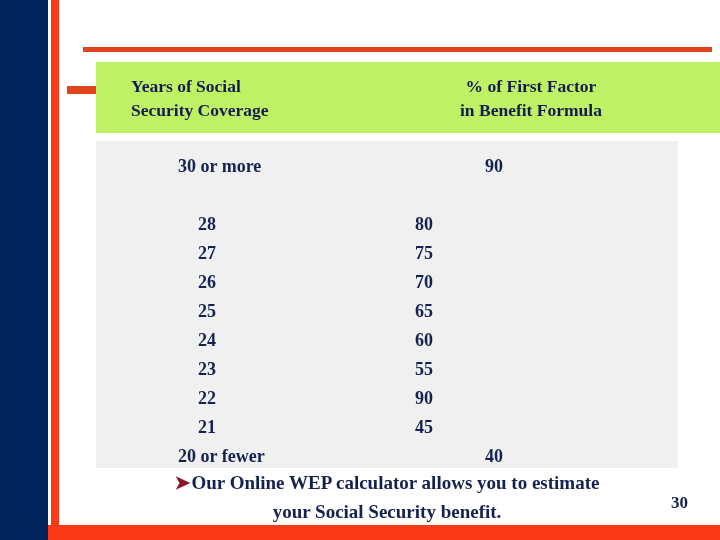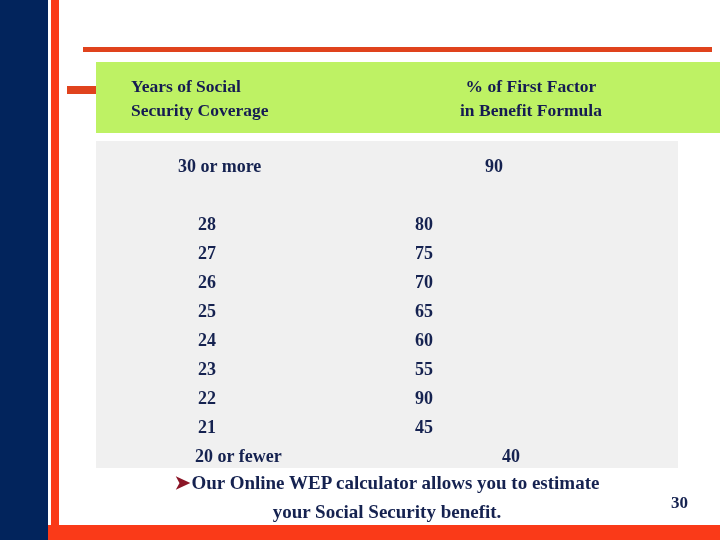--- a/index.html
+++ b/index.html
@@ -214,21 +214,21 @@
         <span class="cell pct-num">55</span>
       </div>
       <div class="row" style="top: 243px;">
         <span class="cell years-num">22</span>
         <span class="cell pct-num">90</span>
       </div>
       <div class="row" style="top: 272px; padding-left: 18px;">
         <span class="cell years-num">21</span>
         <span class="cell pct-num">45</span>
       </div>
-      <div class="row" style="top: 301px; margin-left: 17px;">
+      <div class="row" style="top: 301px;">
         <span class="cell years-wide">20 or fewer</span>
         <span class="cell pct-wide">40</span>
       </div>
     </div>
 
   <div class="caption">
     <span class="bullet-arrow">➤</span><span>Our Online WEP calculator allows you to estimate</span>
     <span class="caption-line2">your Social Security benefit.</span>
   </div>
 

